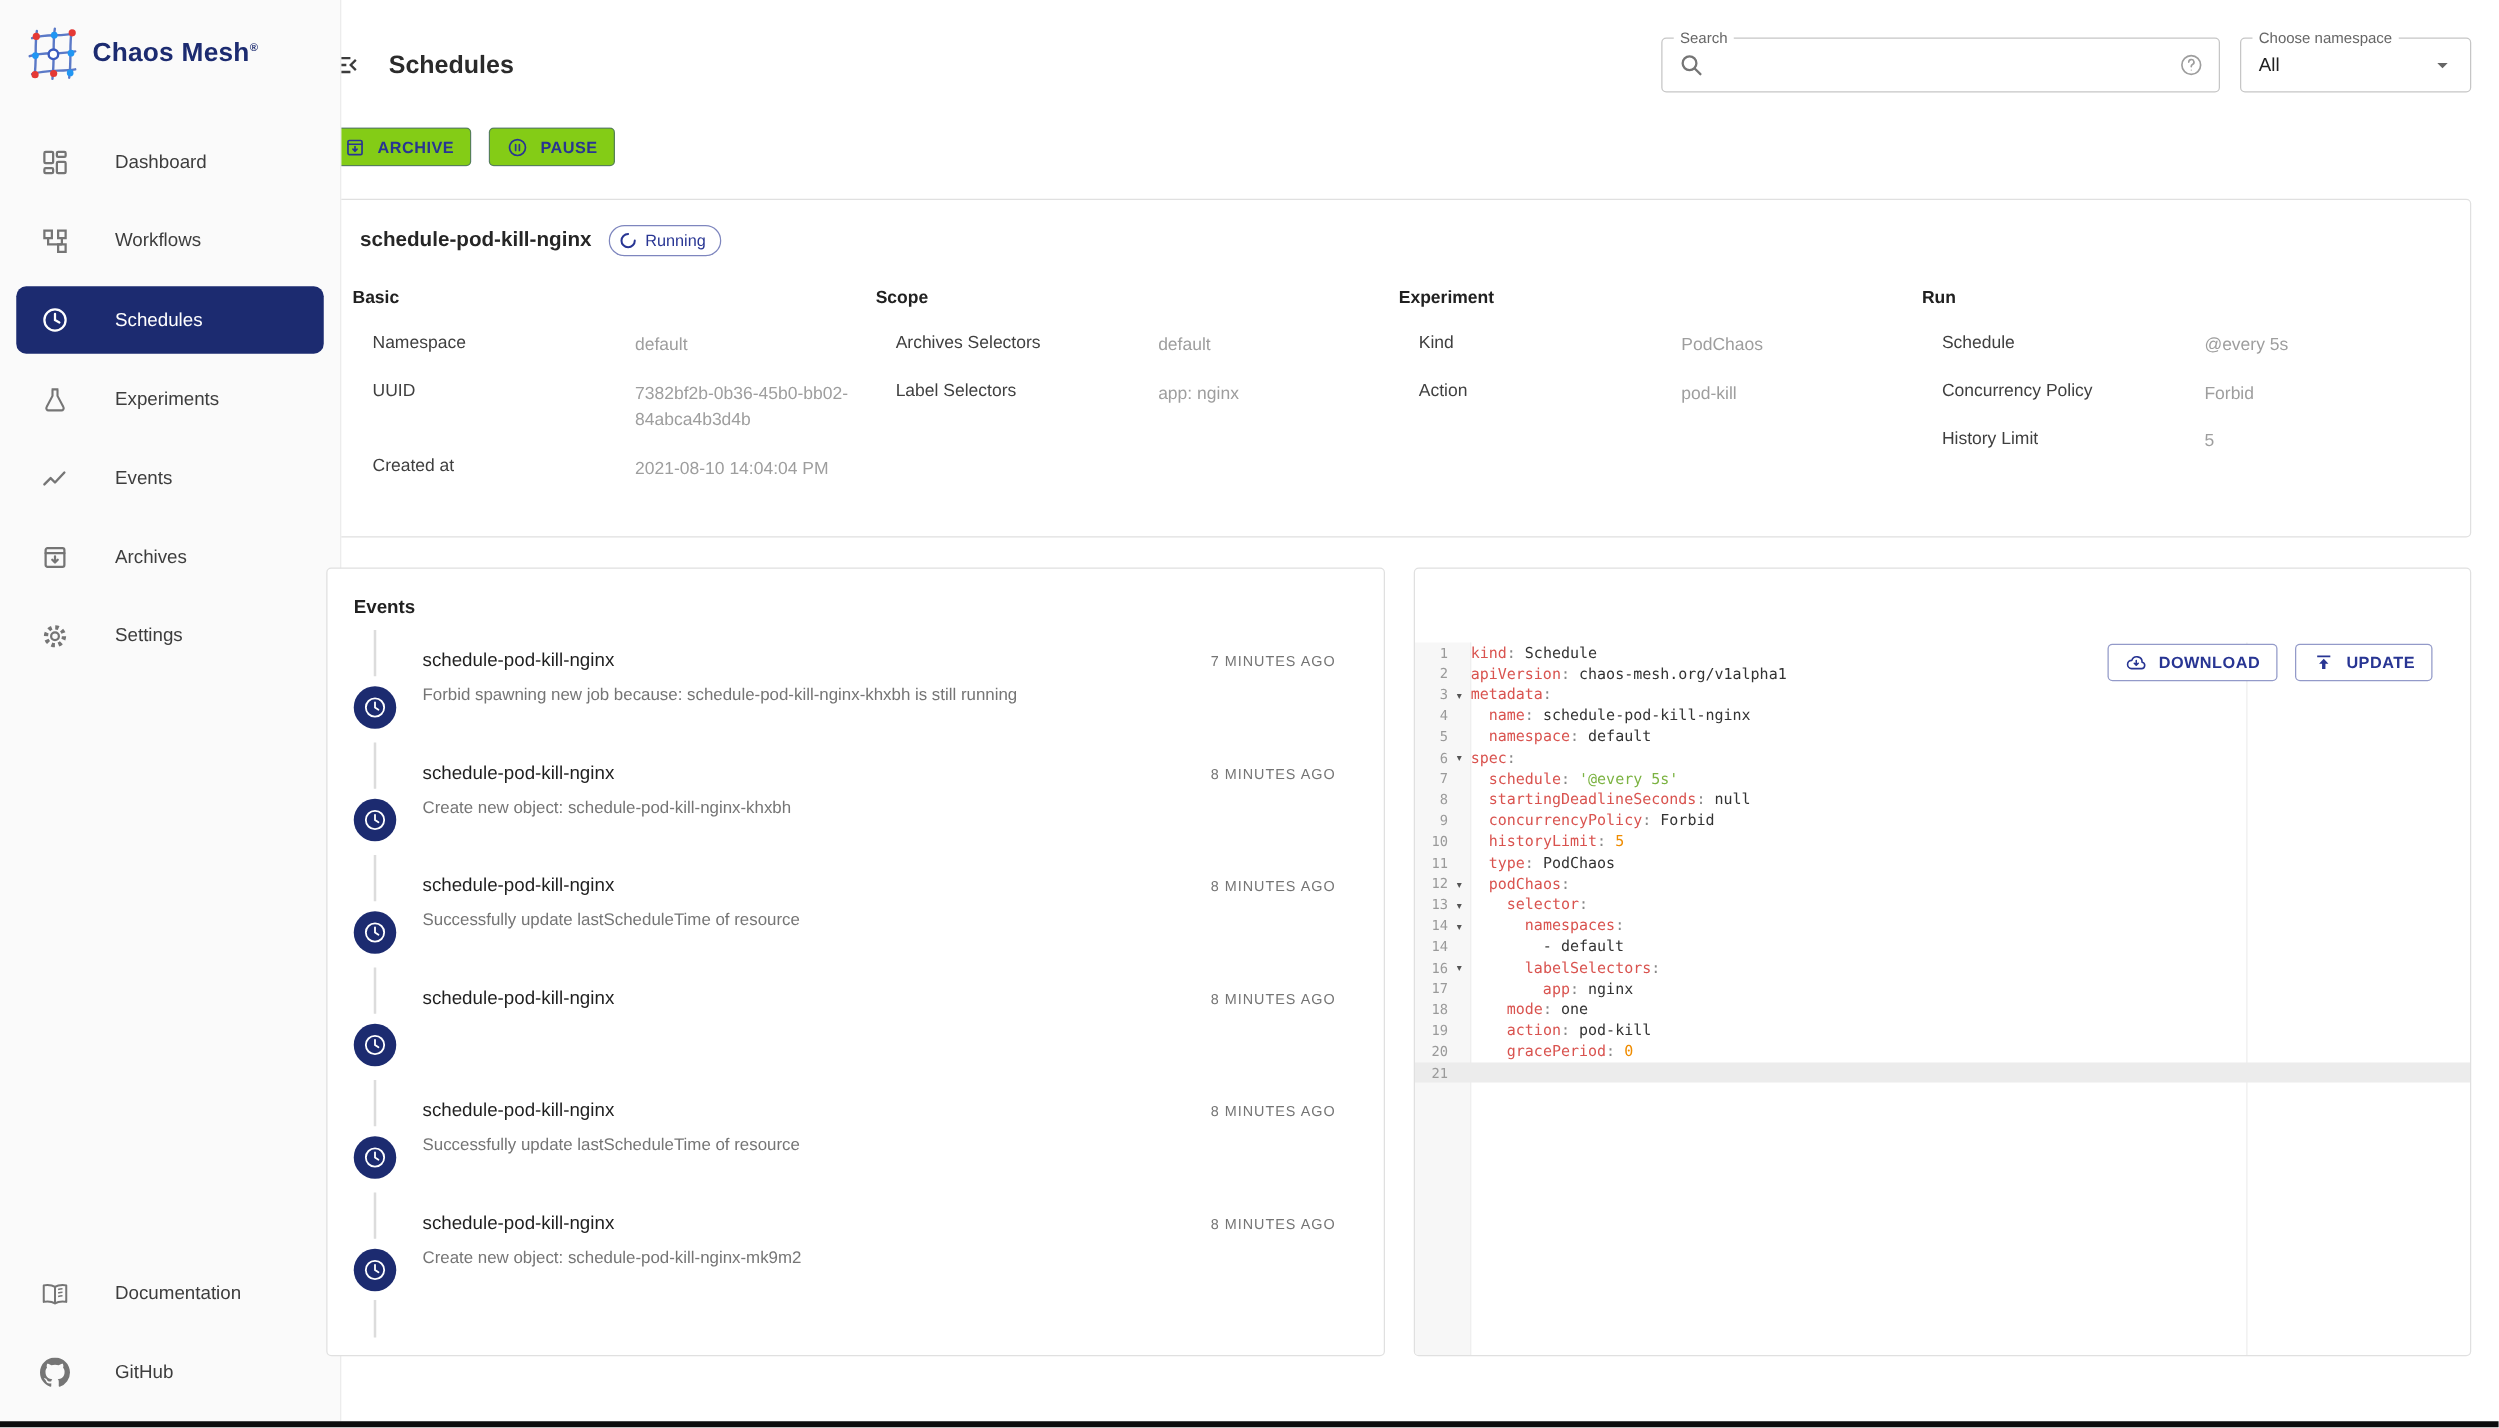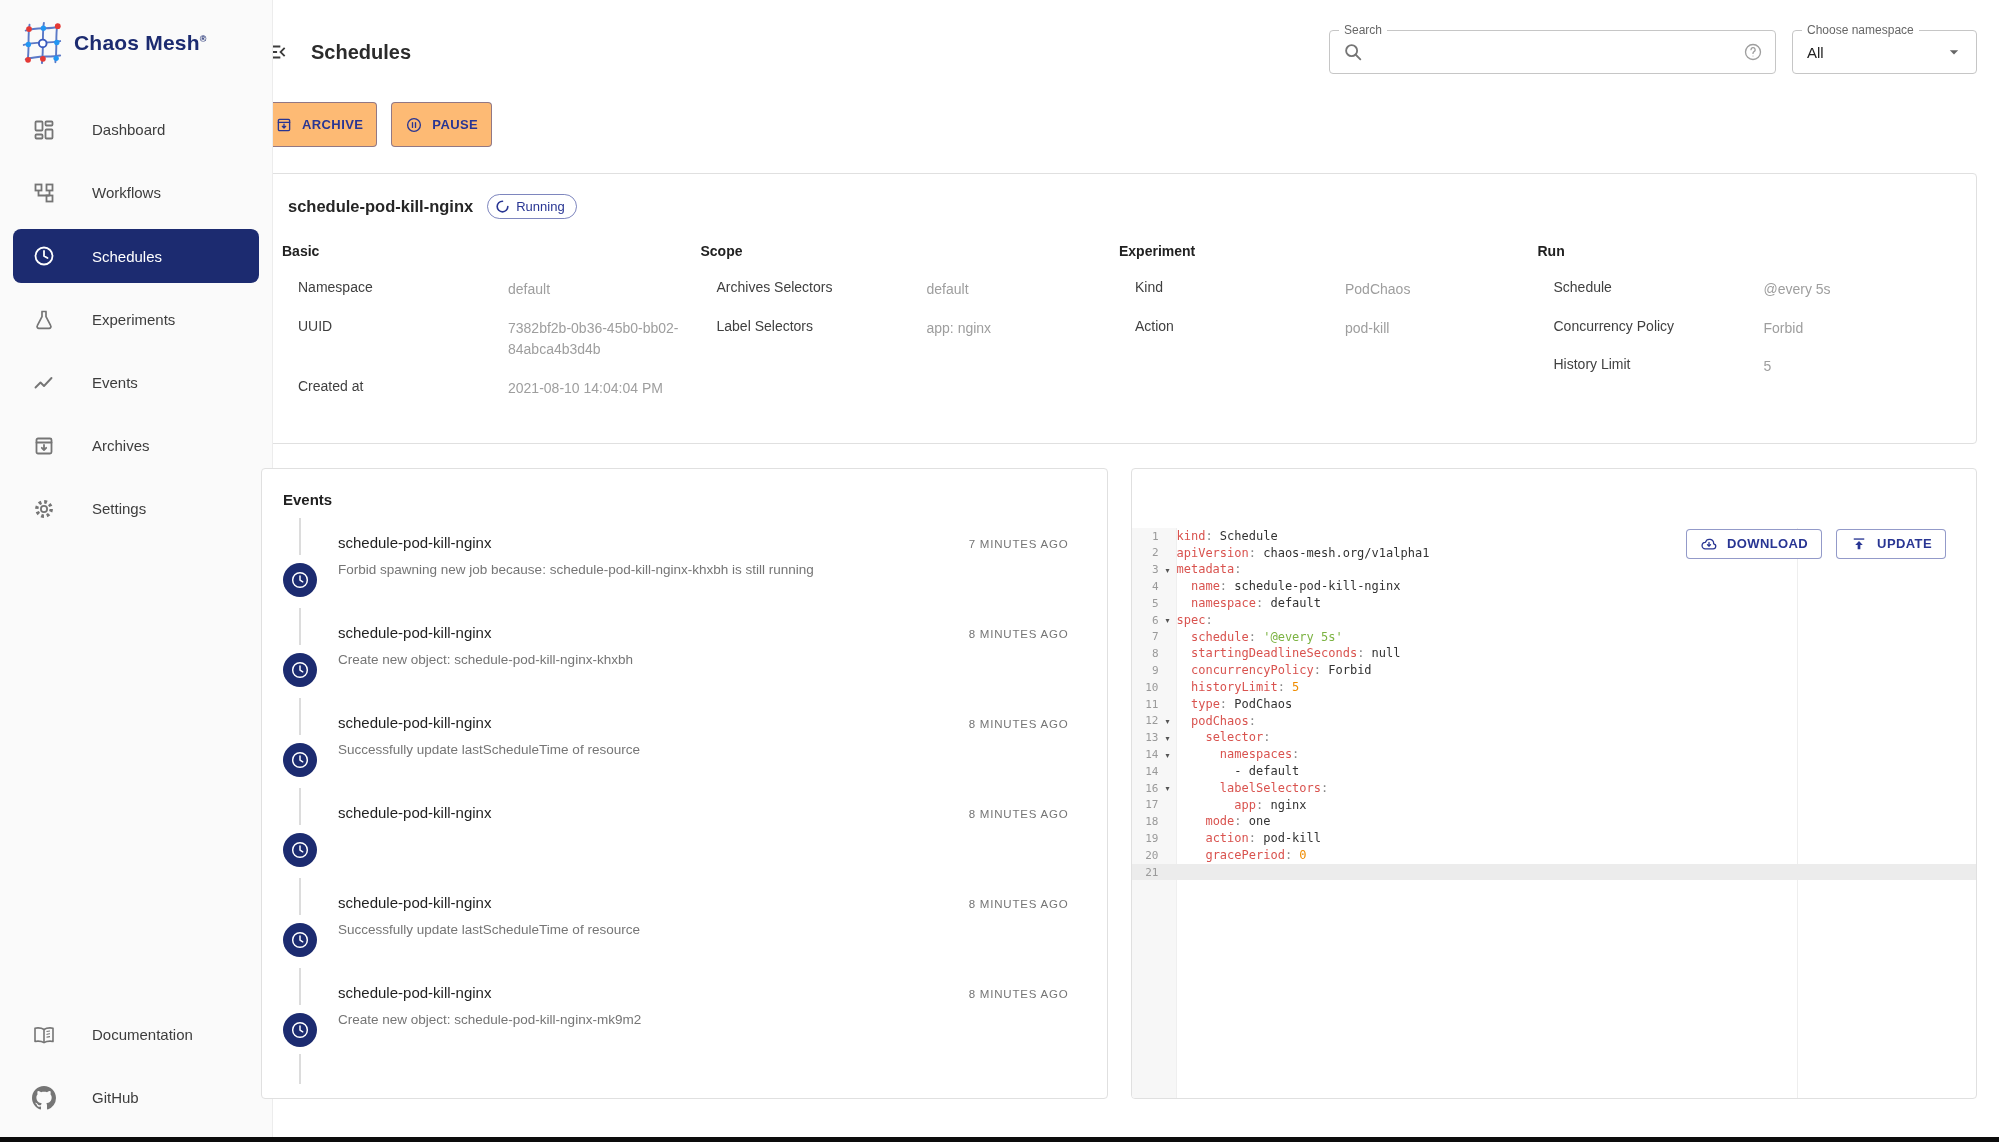--- a/index.html
+++ b/index.html
@@ -41,22 +41,22 @@
   .search-field{width:447px}
   .search-field input{border:none;outline:none;flex:1;font-size:15px;font-family:"Liberation Sans",sans-serif;
                       color:var(--text-primary);margin-left:8px;background:transparent}
   .icon-20 svg{width:20px;height:20px}
   .icon-22 svg{width:22px;height:22px}
   .ns-field{width:185px;cursor:pointer}
   .ns-value{font-size:15px;color:var(--text-primary);margin-left:2px}
   .ns-caret{margin-left:auto}
 
   .toolbar{display:flex;gap:14px;margin-top:28px}
-  .btn{display:inline-flex;align-items:center;gap:9px;height:45px;padding:0 13px;border:1px solid rgba(40,53,147,.5);
-       border-radius:4px;color:var(--accent);font-size:13px;font-weight:bold;letter-spacing:.4px;background:#fdba74;
+  .btn{display:inline-flex;align-items:center;gap:9px;height:31px;padding:0 13px;border:1px solid rgba(40,53,147,.5);
+       border-radius:4px;color:var(--accent);font-size:13px;font-weight:bold;letter-spacing:.4px;background:#84cc16;
        cursor:pointer;font-family:"Liberation Sans",sans-serif}
   .btn svg{width:18px;height:18px}
 
   
   .card{margin-top:26px;border:1px solid var(--border);border-radius:4px;background:#fff;padding:20px 20px 26px}
   .card-title-row{display:flex;align-items:center;gap:14px;padding-left:6px}
   .sched-name{font-size:16.5px;font-weight:600;color:#262626}
   .chip{display:inline-flex;align-items:center;gap:6px;height:25px;padding:0 11px 0 7px;border:1px solid rgba(40,53,147,.6);
         border-radius:13px;color:var(--accent);font-size:13px}
   .chip svg{width:15px;height:15px}

